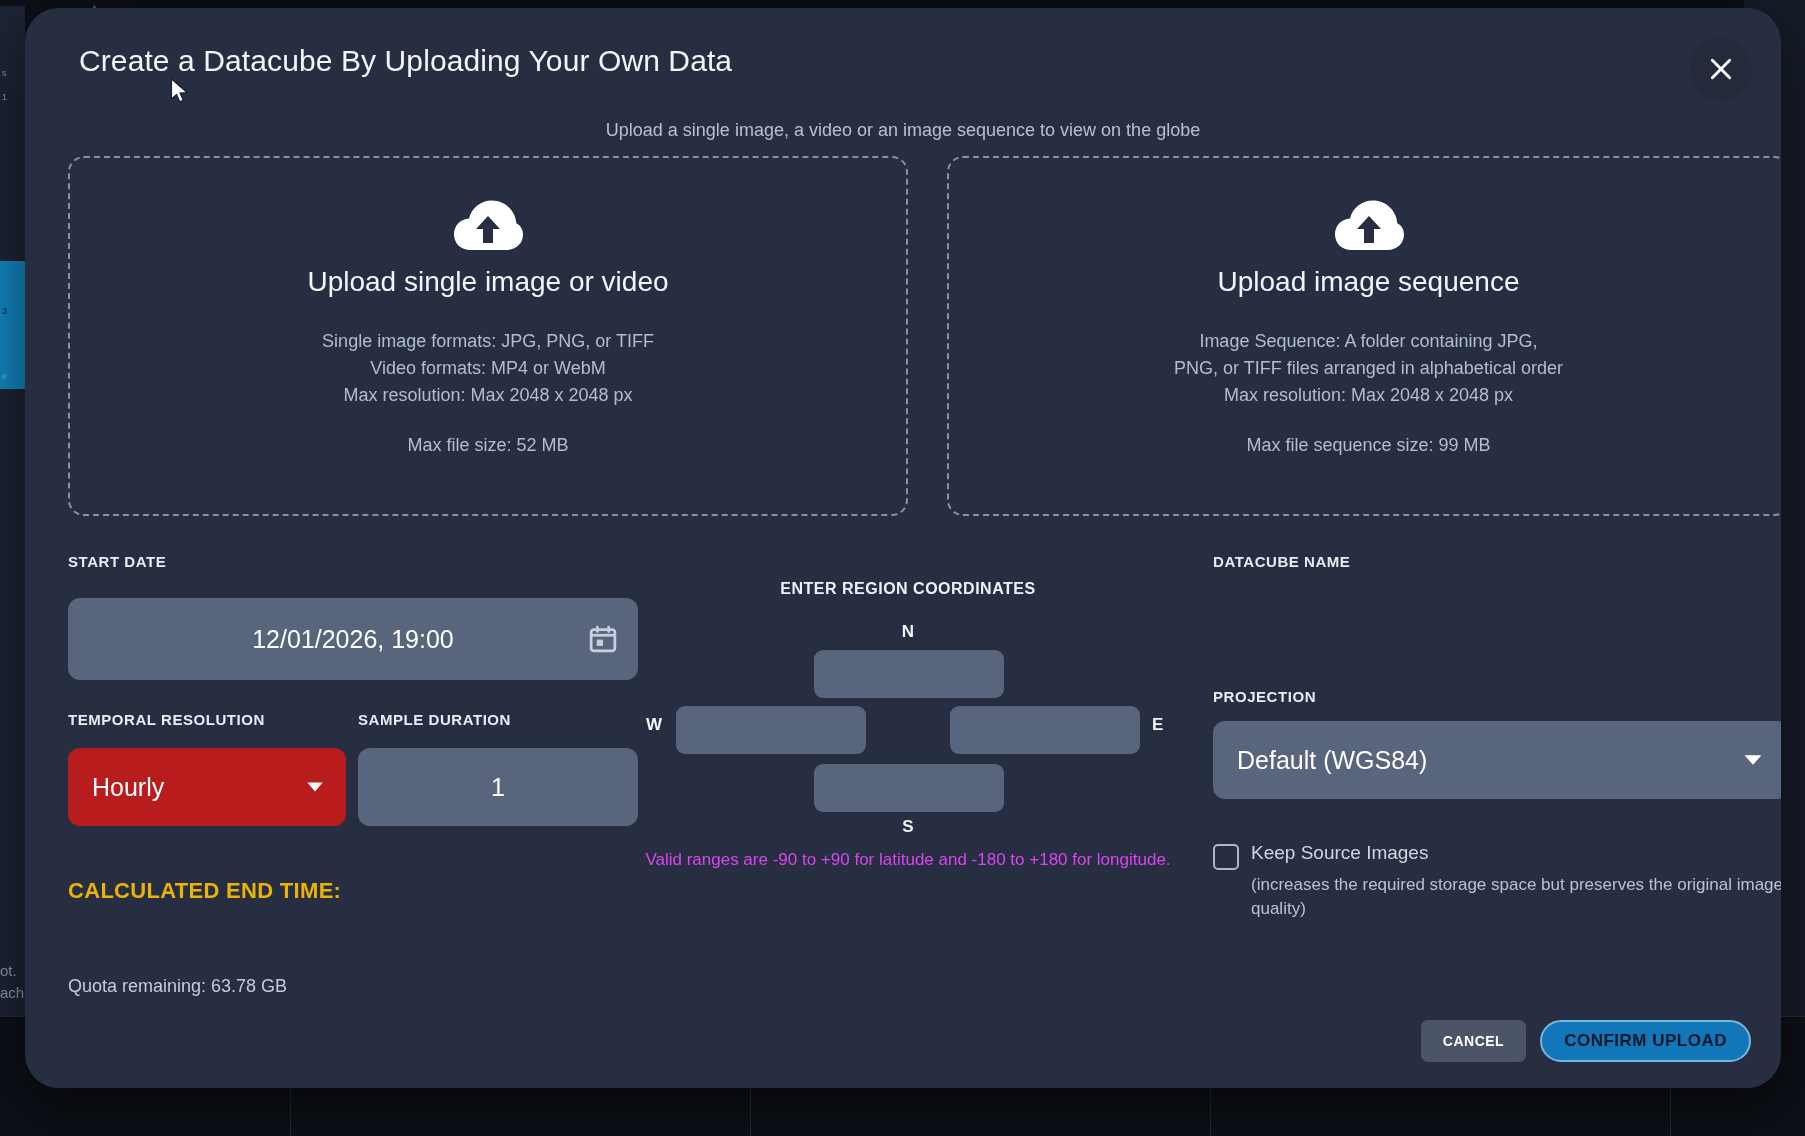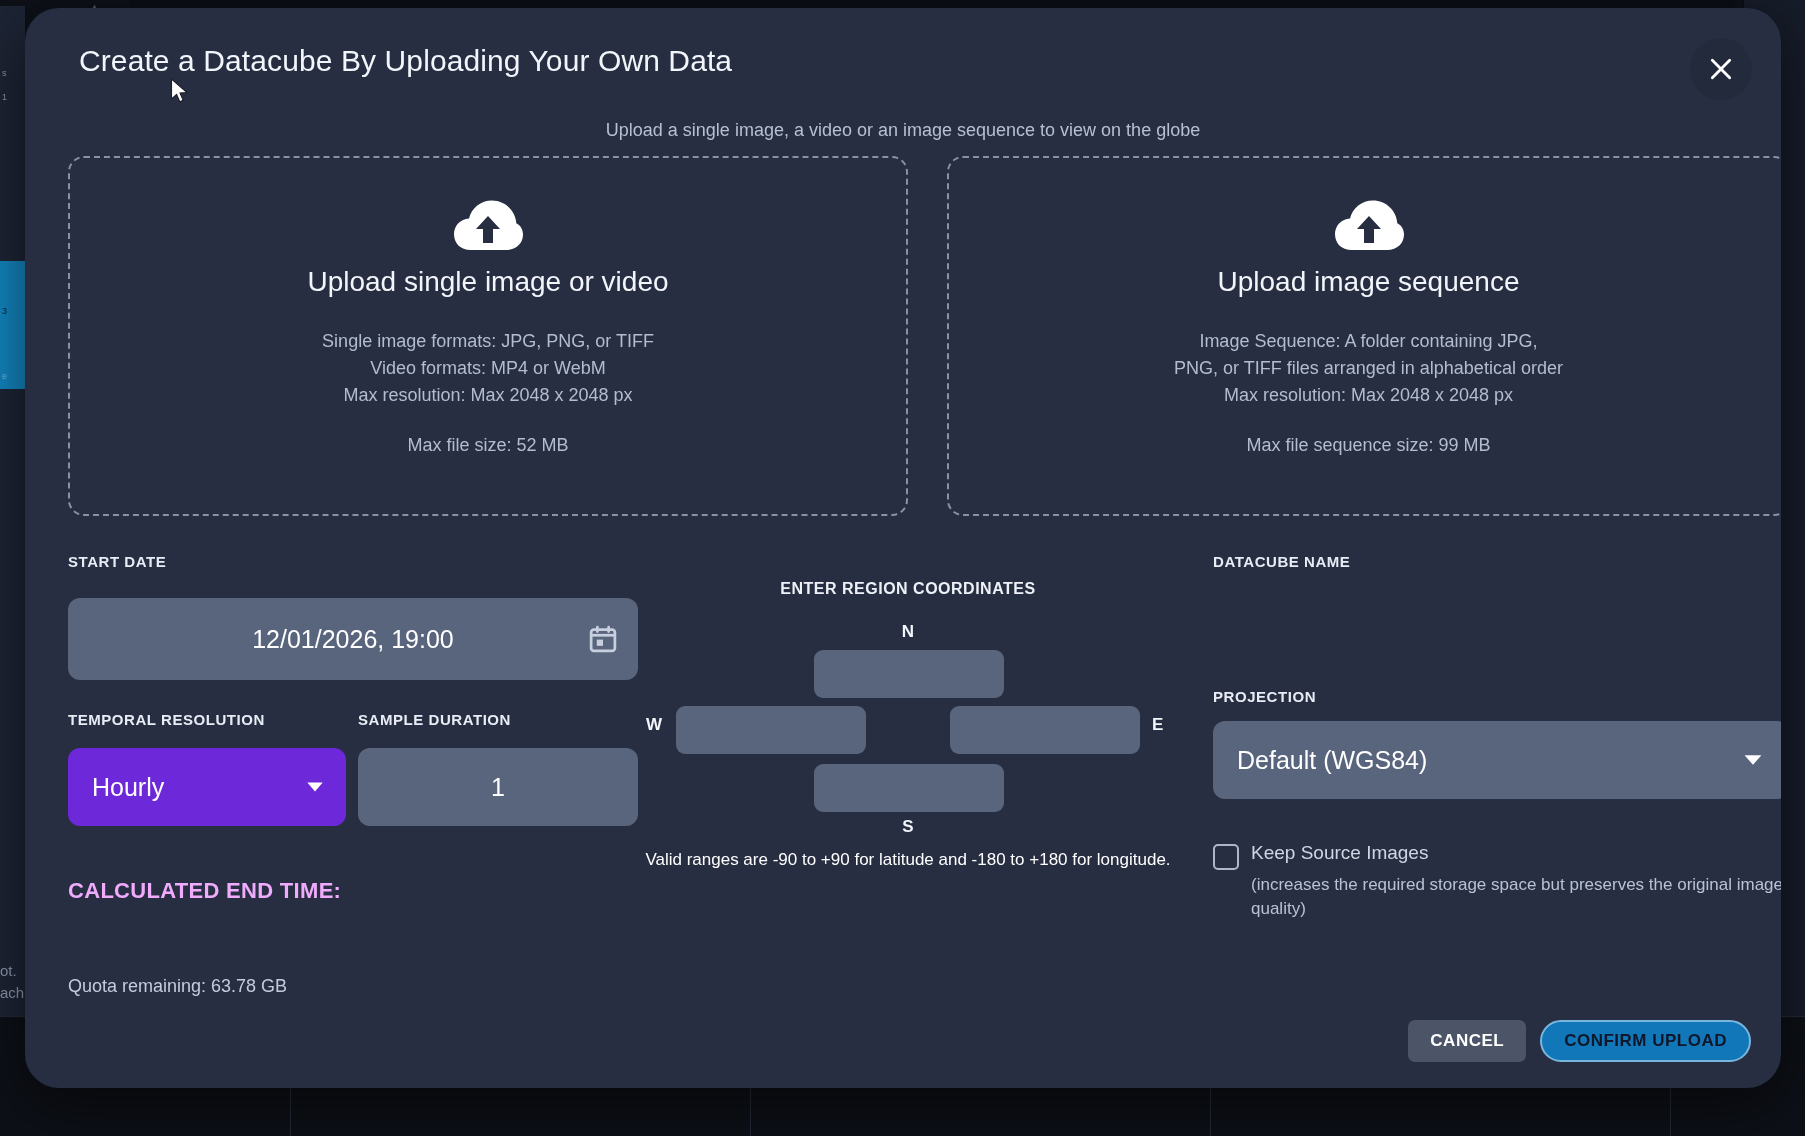--- a/index.html
+++ b/index.html
@@ -107,41 +107,41 @@
   }
   #calendar-icon-button {
     position: absolute; right: 18px; top: 50%; transform: translateY(-50%);
     width: 34px; height: 34px; background: transparent; border: none;
     cursor: pointer; display: flex; align-items: center; justify-content: center;
   }
 
   #label-temporal-resolution { position: absolute; left: 43px; top: 703px; }
   #temporal-resolution-select {
     position: absolute; left: 43px; top: 740px; width: 278px; height: 78px;
-    background: #6d28d9; border-radius: 12px; cursor: pointer;
+    background: #b91c1c; border-radius: 12px; cursor: pointer;
   }
   #temporal-resolution-select .sel-value {
     position: absolute; left: 24px; top: 50%; transform: translateY(-50%);
     font-size: 25px; color: #fff;
   }
   #temporal-resolution-select .caret {
     position: absolute; right: 22px; top: 50%; transform: translateY(-50%);
   }
 
   #label-sample-duration { position: absolute; left: 333px; top: 703px; }
   #sample-duration-input {
     position: absolute; left: 333px; top: 740px; width: 280px; height: 78px;
     background: #59647d; border-radius: 12px;
     display: flex; align-items: center; justify-content: center;
     font-size: 25px; color: #fff; cursor: text;
   }
 
   #label-calculated-end-time {
     position: absolute; left: 43px; top: 870px;
-    font-size: 22px; font-weight: bold; letter-spacing: .3px; color: #f0abfc;
+    font-size: 22px; font-weight: bold; letter-spacing: .3px; color: #eab308;
   }
   #quota-remaining {
     position: absolute; left: 43px; top: 968px;
     font-size: 18px; color: #c3ccdc;
   }
 
   
   #coords-block { position: absolute; left: 613px; top: 572px; width: 540px; }
   #coords-title {
     text-align: center; font-size: 16px; font-weight: bold;
@@ -151,21 +151,21 @@
   #coord-n-label { position: absolute; left: 0; right: 0; top: 42px; text-align: center; }
   #coord-n-input { position: absolute; left: 176px; top: 70px; width: 190px; height: 48px; background:#59647d; border-radius: 9px; cursor: text; }
   #coord-w-label { position: absolute; left: 8px; top: 135px; }
   #coord-w-input { position: absolute; left: 38px; top: 126px; width: 190px; height: 48px; background:#59647d; border-radius: 9px; cursor: text; }
   #coord-e-input { position: absolute; left: 312px; top: 126px; width: 190px; height: 48px; background:#59647d; border-radius: 9px; cursor: text; }
   #coord-e-label { position: absolute; left: 514px; top: 135px; }
   #coord-s-input { position: absolute; left: 176px; top: 184px; width: 190px; height: 48px; background:#59647d; border-radius: 9px; cursor: text; }
   #coord-s-label { position: absolute; left: 0; right: 0; top: 237px; text-align: center; }
   #coords-hint {
     position: absolute; left: 0; right: 0; top: 268px;
-    text-align: center; font-size: 17px; line-height: 24px; color: #ffffff;
+    text-align: center; font-size: 17px; line-height: 24px; color: #d946ef;
   }
 
   
   #label-datacube-name { position: absolute; left: 1188px; top: 545px; }
   #datacube-name-input {
     position: absolute; left: 1188px; top: 570px; width: 576px; height: 78px;
     background: #59647d; border-radius: 12px;
     display: flex; align-items: center; justify-content: center;
     font-size: 25px; color: #fff; cursor: text;
   }
@@ -190,21 +190,21 @@
   }
   #keep-source-note {
     position: absolute; left: 38px; top: 33px; width: 540px;
     font-size: 17px; line-height: 24px; color: #b8c2d4;
   }
 
   
   #footer { position: absolute; right: 30px; bottom: 26px; display: flex; gap: 14px; align-items: center; }
   #cancel-button {
     height: 42px; padding: 0 22px; border-radius: 7px; border: none;
-    background: #4c5568; color: #ffffff; font-size: 17px; font-weight: bold;
+    background: #4c5568; color: #ffffff; font-size: 14px; font-weight: bold;
     letter-spacing: .5px; cursor: pointer; font-family: "Liberation Sans", sans-serif;
   }
   #confirm-upload-button {
     height: 42px; padding: 0 22px; border-radius: 21px;
     background: #1177b8; border: 2px solid #79b6dd;
     color: #0f172a; font-size: 17px; font-weight: bold; letter-spacing: .5px;
     cursor: pointer; font-family: "Liberation Sans", sans-serif;
   }
 
   

